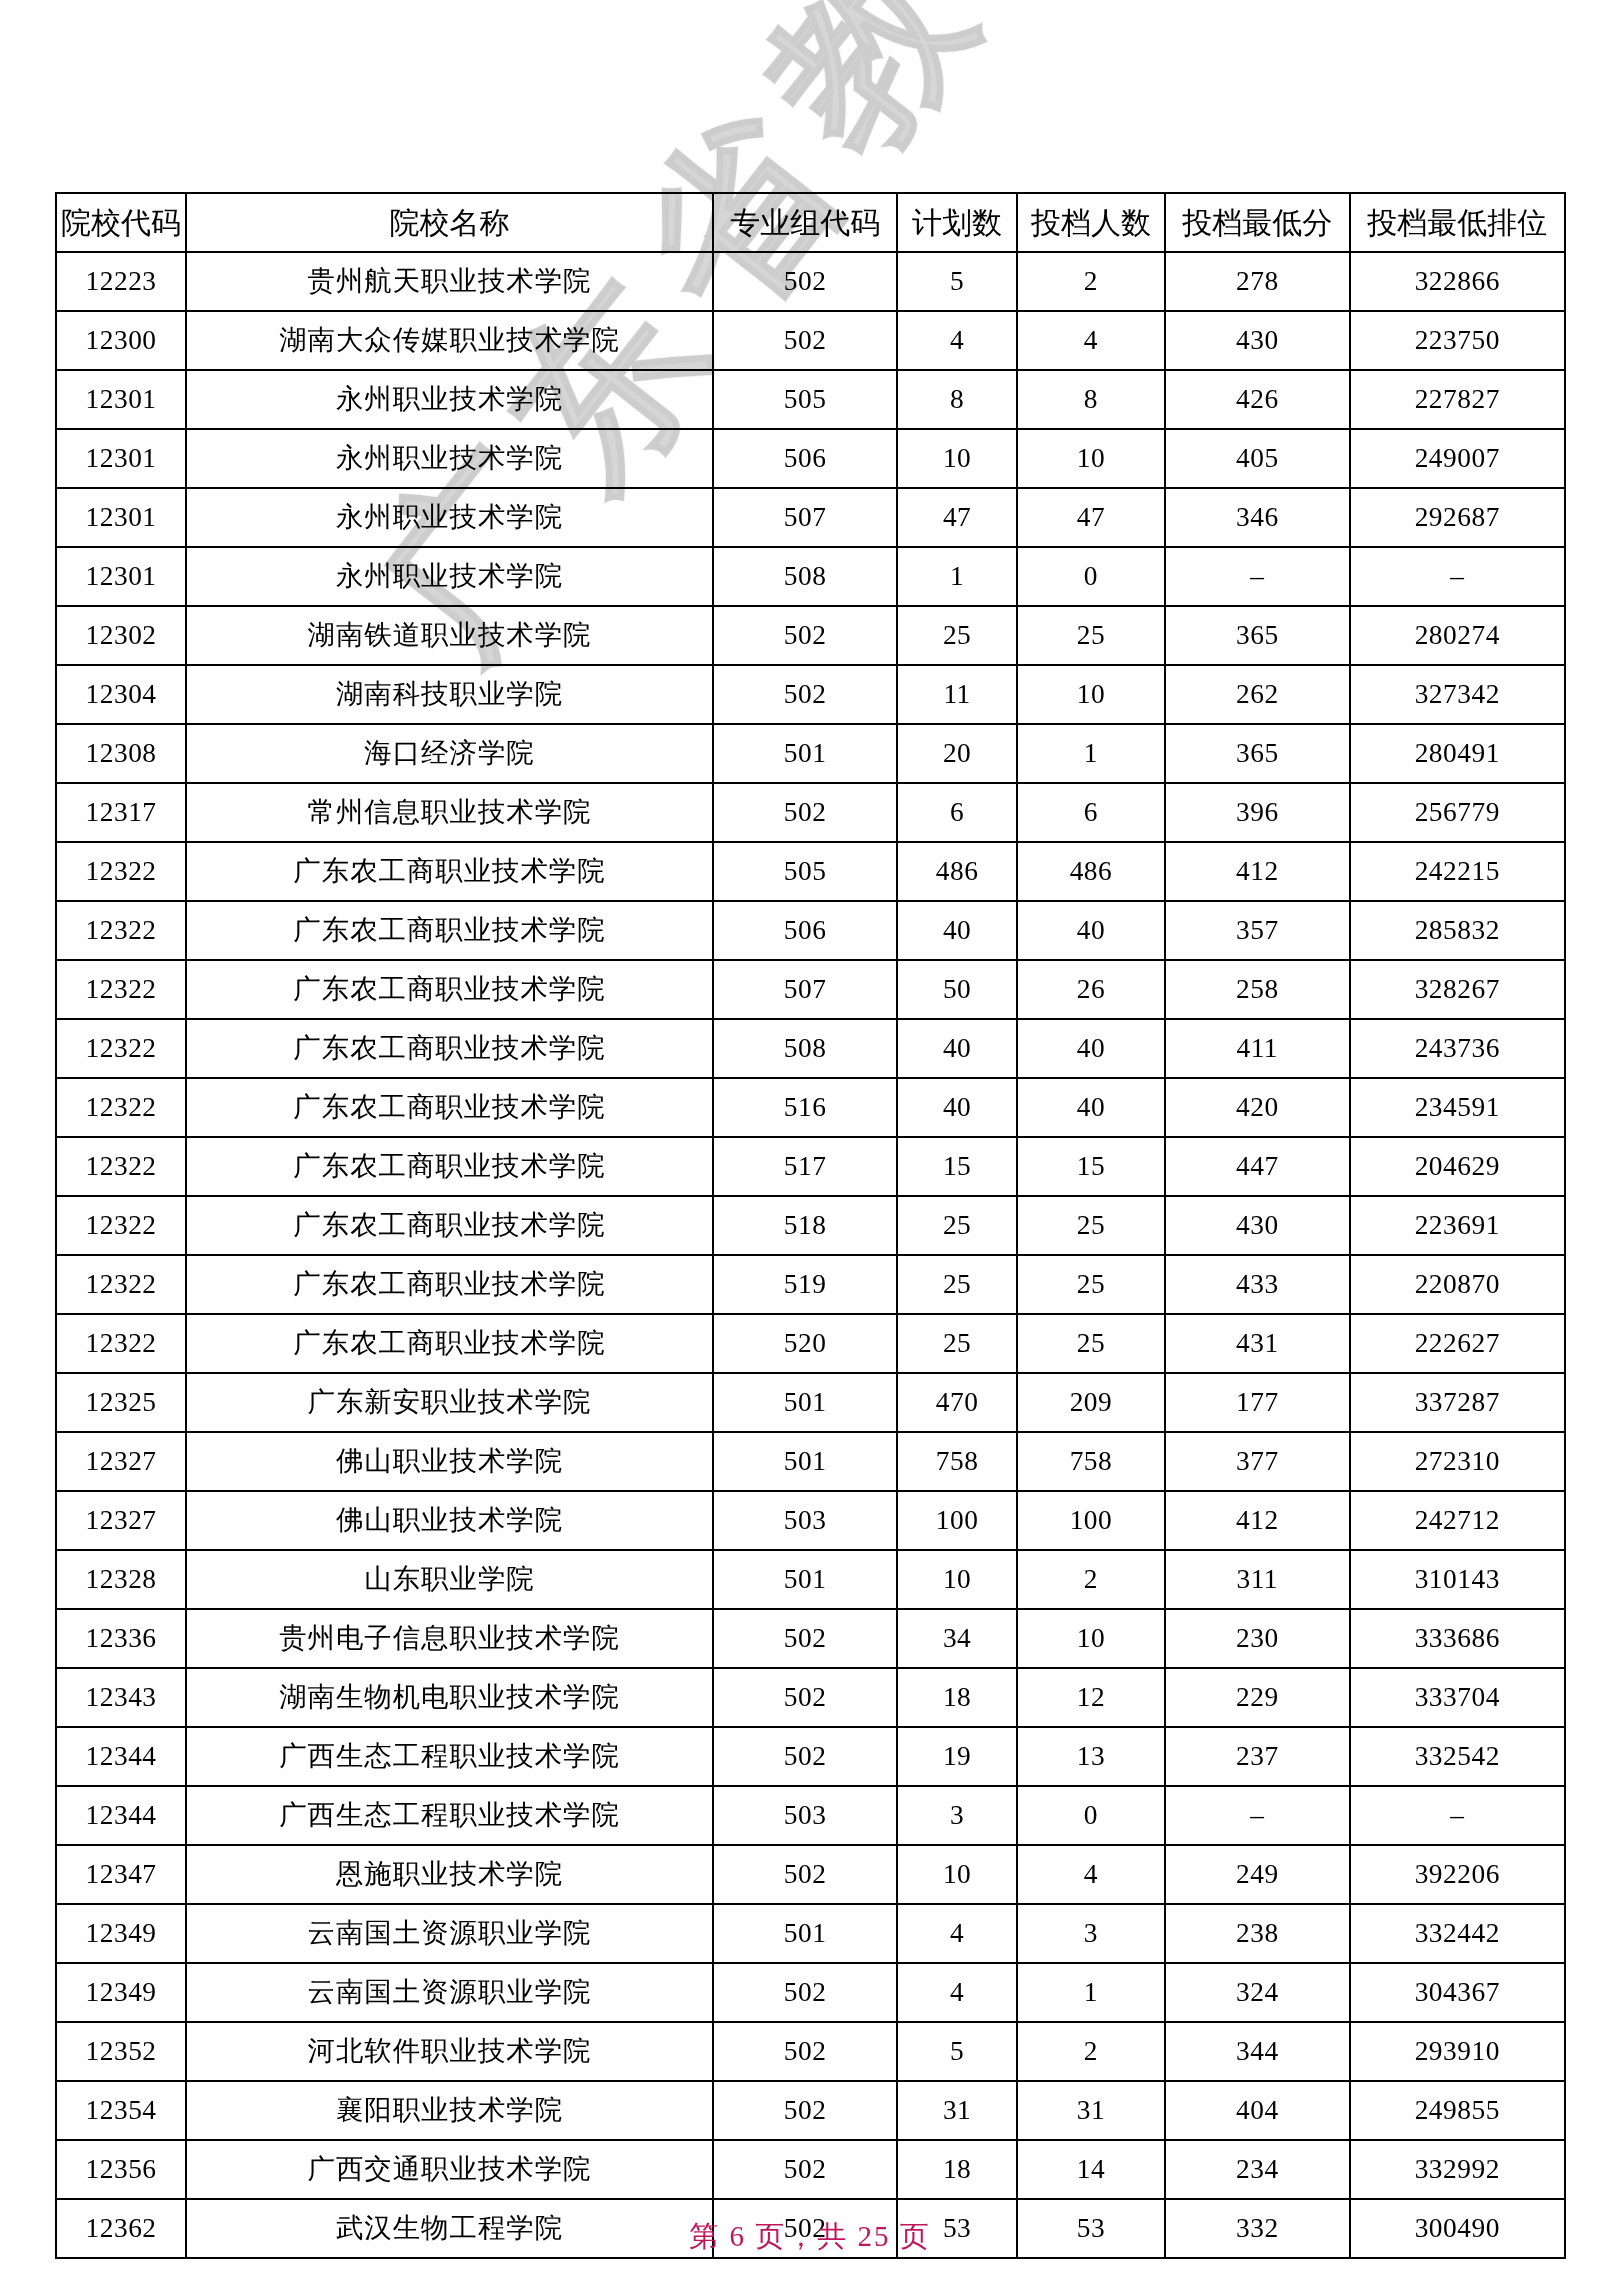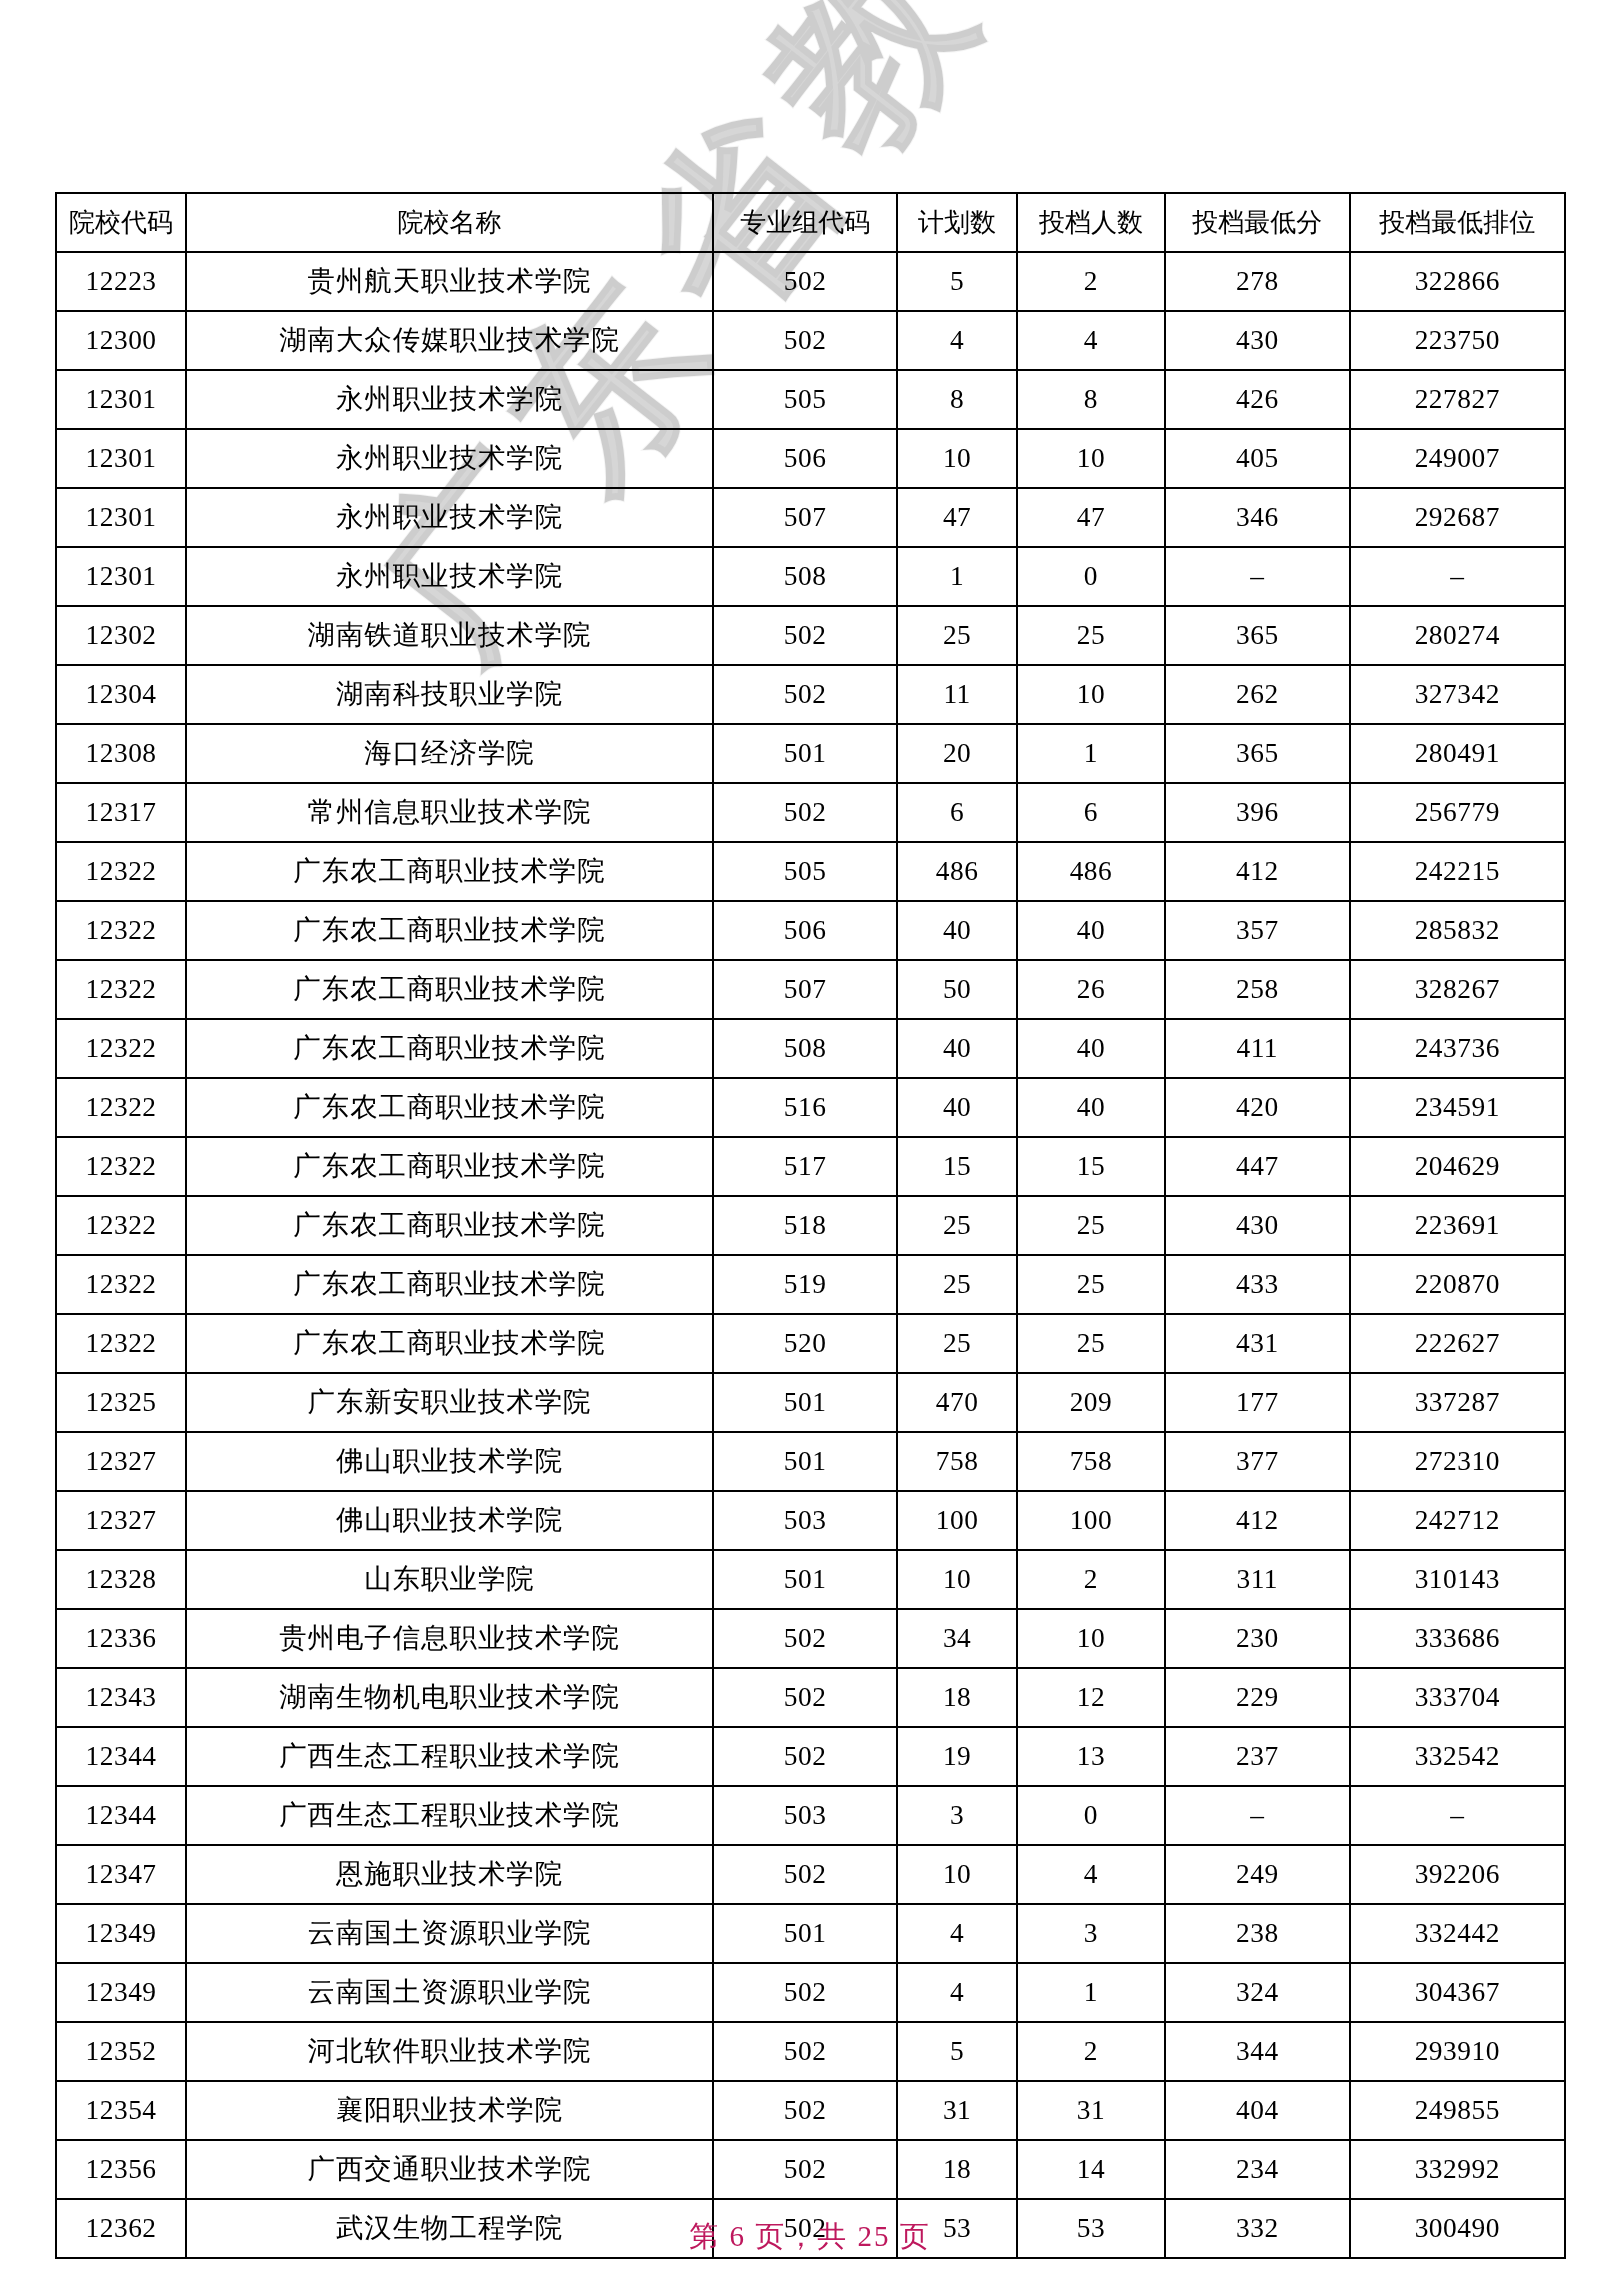--- a/index.html
+++ b/index.html
@@ -72,21 +72,21 @@
     border: 2px solid #000000;
     text-align: center;
     vertical-align: middle;
     padding: 0;
     background: transparent;
     font-weight: normal;
     line-height: 1;
   }
   table.score-table thead th {
     height: 57px;
-    font-size: 26px;
+    font-size: 30px;
     letter-spacing: 0px;
   }
   table.score-table tbody td {
     height: 57px;
     font-size: 27.4px;
   }
   td.c-code, td.c-group, td.c-plan, td.c-admitted,
   td.c-minscore, td.c-minrank {
     font-family: "Liberation Serif", "DejaVu Serif", serif;
     letter-spacing: 0.5px;

